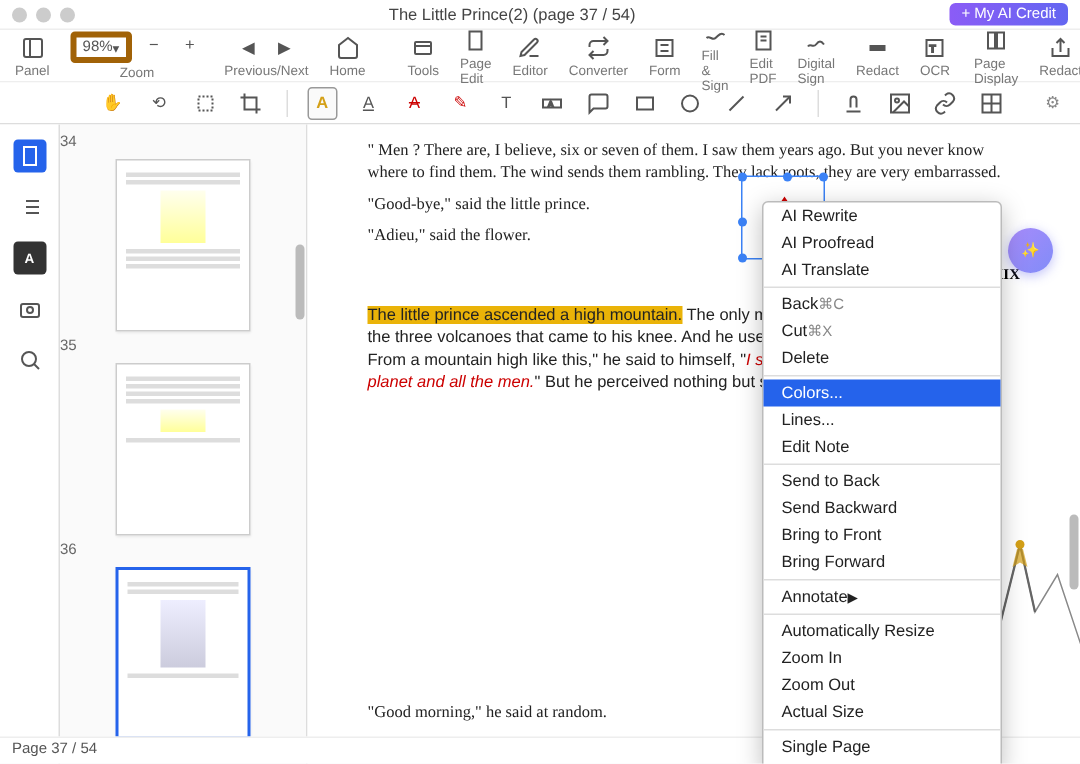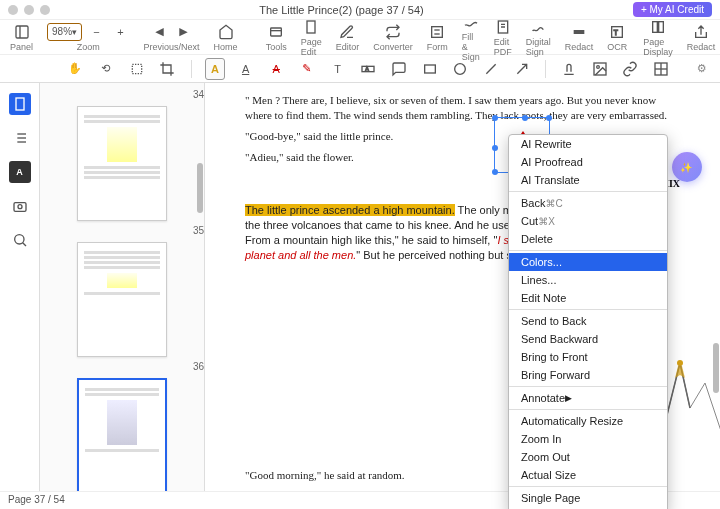--- a/index.html
+++ b/index.html
@@ -7,35 +7,35 @@
 .titlebar{height:20px;display:flex;align-items:center;padding:0 8px;background:#fff;border-bottom:1px solid #eee}
 .traffic{display:flex;gap:6px}
 .dot{width:10px;height:10px;border-radius:50%;background:#ccc}
 .title{flex:1;text-align:center;font-size:11px;color:#444}
 .ai-credit{background:linear-gradient(90deg,#8b5cf6,#6366f1);color:#fff;padding:2px 8px;border-radius:4px;font-size:10px}
 .toolbar1{height:35px;display:flex;align-items:center;background:#fff;border-bottom:1px solid #eee;padding:0 4px;gap:2px}
 .tool-group{display:flex;flex-direction:column;align-items:center;padding:0 6px;color:#555}
 .tool-icons{display:flex;gap:6px;margin-bottom:1px}
 .tico{width:18px;height:18px;display:flex;align-items:center;justify-content:center;color:#555}
 .tlabel{font-size:9px;color:#777}
-.zoom-box{display:flex;align-items:center;border:1px solid #a16207;border-radius:3px;padding:1px 4px;font-size:10px}
+.zoom-box{display:flex;align-items:center;border:4px solid #a16207;border-radius:3px;padding:1px 4px;font-size:10px}
 .toolbar2{height:28px;display:flex;align-items:center;background:#fff;border-bottom:1px solid #ddd;padding:0 8px;gap:10px}
 .t2ico{width:22px;height:22px;display:flex;align-items:center;justify-content:center;color:#555;border-radius:3px}
 .t2ico.active{border:1px solid #999;background:#fafafa}
 .t2sp{width:1px;height:18px;background:#ddd;margin:0 3px}
 .main{display:flex;height:426px}
 .sidebar{width:40px;background:#fff;border-right:1px solid #ddd;display:flex;flex-direction:column;align-items:center;gap:12px;padding-top:10px}
 .sbico{width:22px;height:22px;display:flex;align-items:center;justify-content:center;color:#555;border-radius:3px}
 .sbico.active{background:#2563eb;color:#fff}
 .thumbs{width:165px;background:#fafafa;border-right:1px solid #ddd;overflow:hidden;padding:6px 0;position:relative}
 .thumb{width:90px;height:115px;margin:4px auto;background:#fff;border:1px solid #ccc;box-shadow:0 1px 2px rgba(0,0,0,.1);position:relative;padding:6px}
 .thumb.sel{border:2px solid #2563eb}
 .tlines{height:3px;background:#ddd;margin:2px 0}
 .tpic{width:30px;height:35px;background:linear-gradient(#ffe,#ff9);margin:4px auto}
-.tnum{text-align:right;font-size:10px;color:#666;margin-bottom:6px}
+.tnum{text-align:left;font-size:10px;color:#666;margin-bottom:6px}
 .content{flex:1;background:#fff;padding:10px 40px;position:relative;overflow:hidden}
 .para{font-size:11px;color:#222;margin-bottom:6px;font-family:Georgia,serif;line-height:1.35}
 .chapter{text-align:right;font-weight:bold;font-size:10px;margin:14px 0;font-family:Liberation Serif, serif}
 .hl{background:#eab308}
 .red-italic{color:#c00;font-style:italic}
 .sel-box{position:absolute;border:1px solid #3b82f6;width:56px;height:56px;left:494px;top:117px}
 .sel-h{position:absolute;width:6px;height:6px;background:#3b82f6;border-radius:50%}
 .illus{position:absolute;left:380px;top:270px;width:170px;height:150px}
 .ctx{position:absolute;left:508px;top:134px;width:160px;background:#fff;border:1px solid #bbb;border-radius:4px;box-shadow:0 4px 16px rgba(0,0,0,.25);font-size:11px;z-index:10}
 .ctx-item{padding:3px 12px;color:#222;display:flex;justify-content:flex-start;align-items:center}

